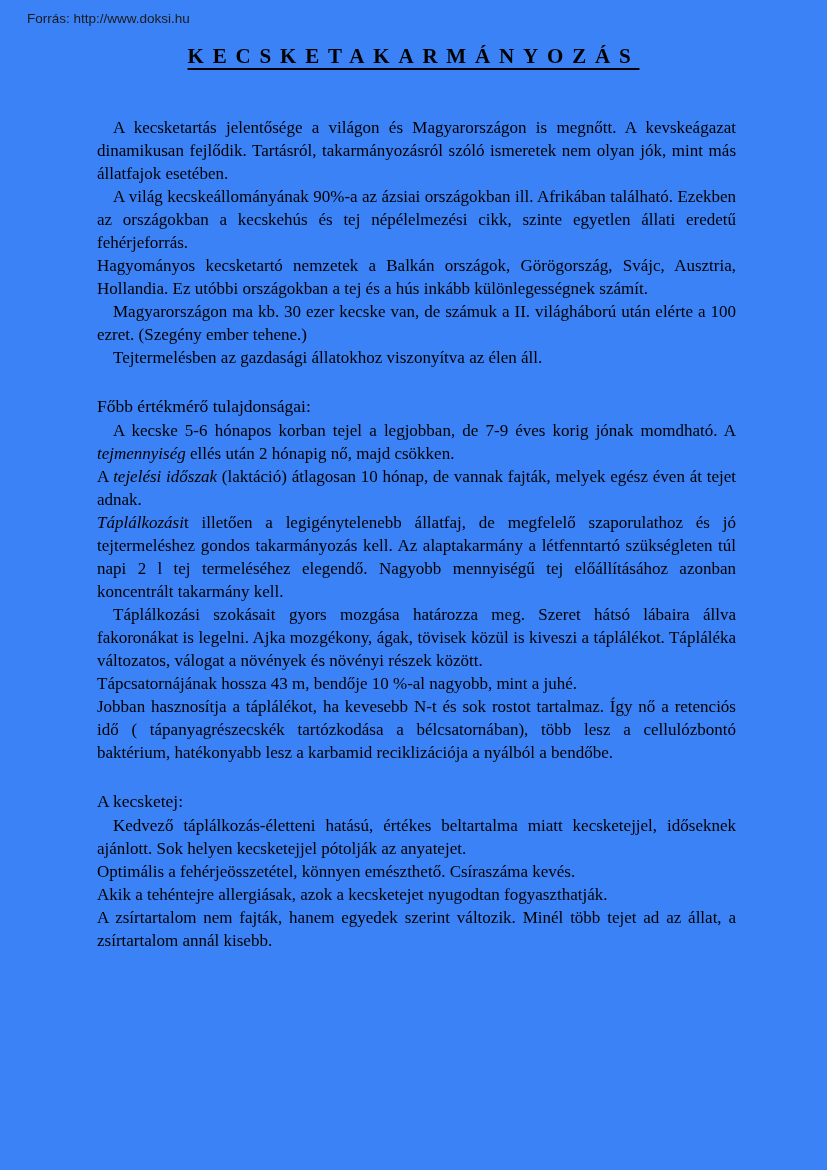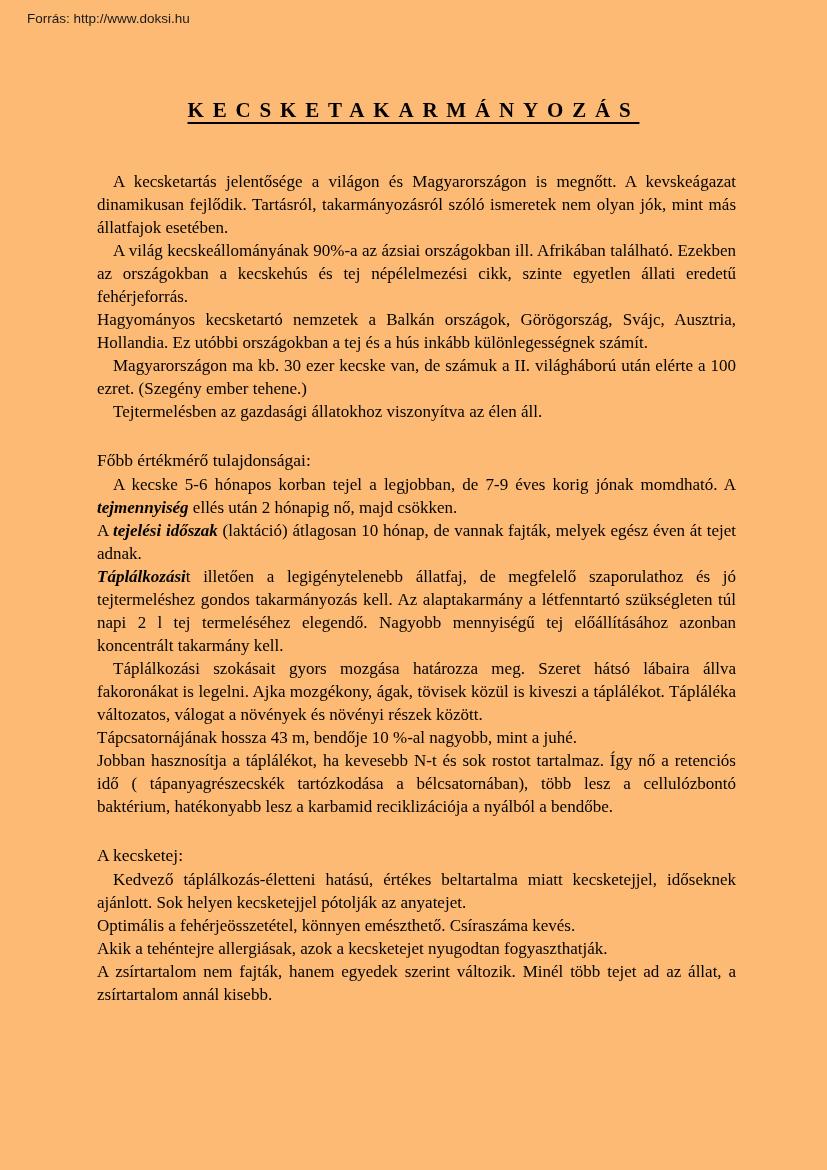--- a/index.html
+++ b/index.html
@@ -4,37 +4,37 @@
 <style>
   html, body {
     margin: 0;
     padding: 0;
     background: #ffffff;
   }
   .page {
     position: relative;
     width: 827px;
     height: 1170px;
-    background: #fdba74;
+    background: #3b82f6;
     overflow: hidden;
     font-family: "Liberation Serif", "DejaVu Serif", serif;
     color: #000000;
   }
   .source-line {
     position: absolute;
     top: 11px;
     left: 27px;
     font-family: "Liberation Sans", "DejaVu Sans", sans-serif;
     font-size: 13.5px;
     color: #1a1a1a;
     white-space: nowrap;
   }
   .doc-title {
     margin: 0;
-    padding-top: 98px;
+    padding-top: 44px;
     text-align: center;
     font-size: 21px;
     font-weight: bold;
     letter-spacing: 0.42em;
     text-decoration: underline;
     text-underline-offset: 5px;
     text-decoration-thickness: 2px;
   }
   .doc-body {
     margin: 47px 91px 0 97px; 
@@ -49,21 +49,21 @@
     text-indent: 16px;
   }
   .doc-body h2 {
     margin: 26px 0 1px 0;
     font-size: 17.5px;
     font-weight: bold;
     text-underline-offset: 3px;
     text-align: left;
   }
   .run-normal { font-style: normal; font-weight: normal; }
-  .run-bolditalic { font-style: italic; font-weight: bold; margin-top: 37px; }
+  .run-bolditalic { font-style: italic; font-weight: normal; margin-top: 37px; }
 </style>
 </head>
 <body>
 
 <div class="page">
   <div class="source-line">Forrás: http://www.doksi.hu</div>
 
   <h1 class="doc-title">KECSKETAKARMÁNYOZÁS</h1>
 
   <div class="doc-body" id="doc-blocks">

